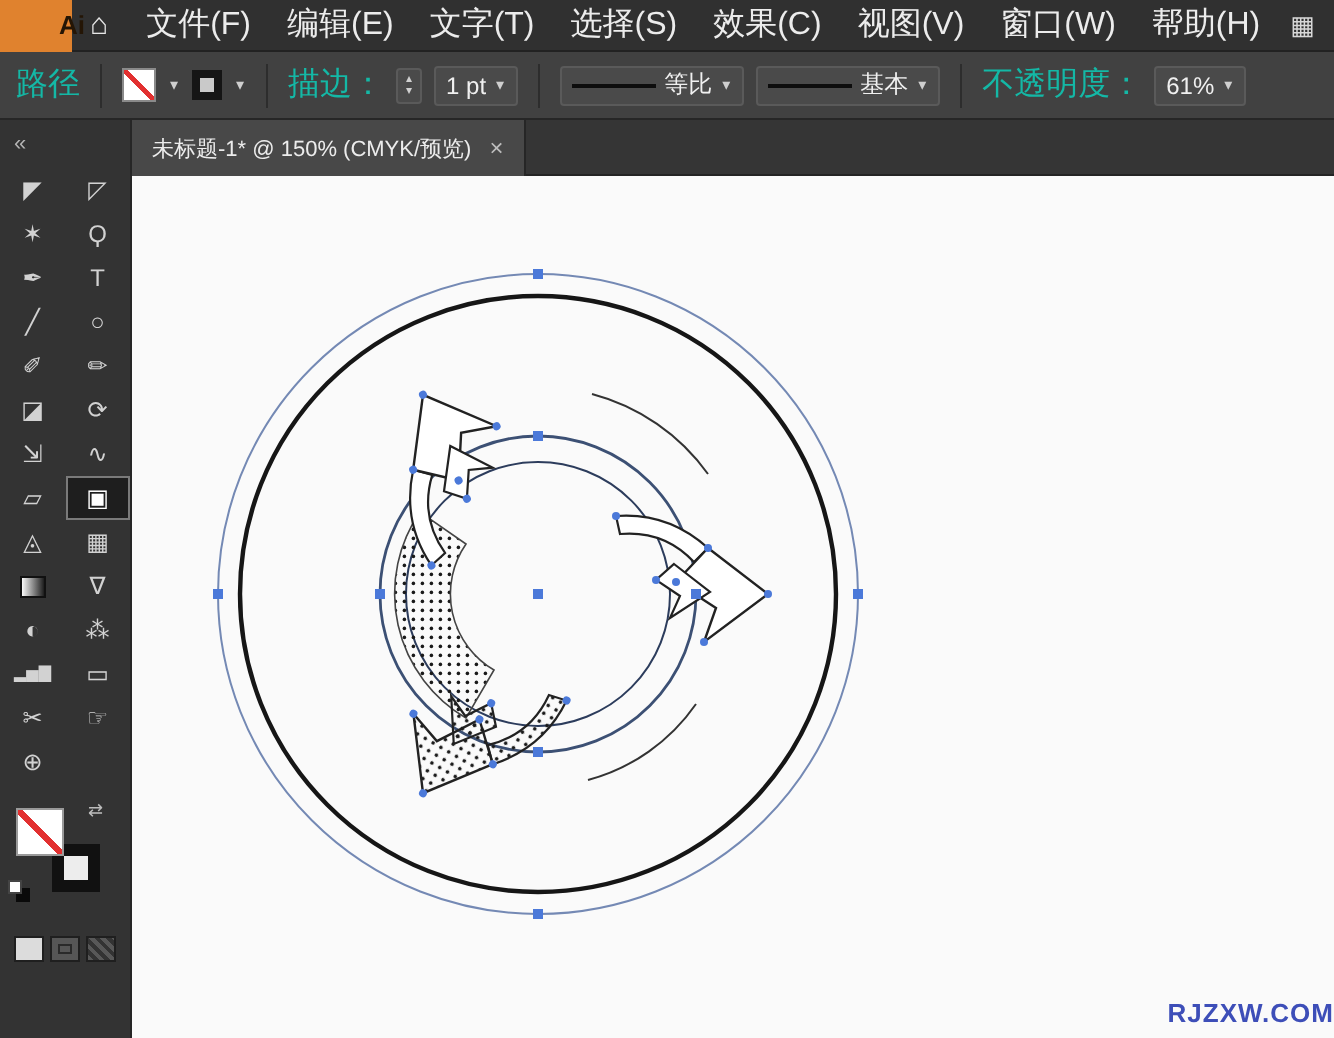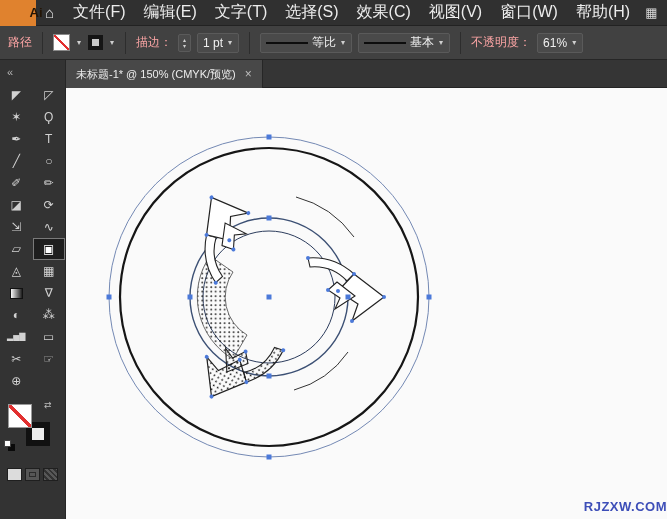--- a/index.html
+++ b/index.html
@@ -10,21 +10,21 @@
   
   .menubar { height:26px; background:#303030; display:flex; align-items:center; flex:0 0 26px; border-bottom:1px solid #222; }
   .logo { width:26px; height:26px; background:#e0822e; color:#241505; font-weight:bold; font-size:13px; display:flex; align-items:center; justify-content:center;padding-left:36px; }
   .home { color:#e8e8e8; font-size:15px; padding:0 10px 0 9px; }
   .menu-item { color:#ececec; font-size:16px; padding:0 9px; height:26px; display:flex; align-items:center; white-space:nowrap; }
   .mb-spacer { flex:1; }
   .ws-icon { color:#d8d8d8; font-size:13px; padding:0 16px 0 6px; }
 
   
   .controlbar { height:34px; flex:0 0 34px; background:#414141; border-bottom:1px solid #262626; display:flex; align-items:center; padding:0 8px; gap:6px; }
-  .cb-label { color:#fca5a5; font-size:12px; white-space:nowrap; }
+  .cb-label { color:#14b8a6; font-size:16px; white-space:nowrap; }
   .vsep { width:1px; height:22px; background:#2d2d2d; margin:0 4px; }
   .swatch-none { width:17px; height:17px; border:1px solid #8a8a8a;
     background:linear-gradient(to top right,#fff 44%,#e23030 44%,#e23030 56%,#fff 56%); }
   .swatch-stroke { width:15px; height:15px; border:4px solid #151515; background:#c9c9c9; }
   .dd { color:#cfcfcf; font-size:8px; padding:0 1px; }
   .stepper { display:inline-flex; flex-direction:column; align-items:center; justify-content:center;
     width:13px; height:18px; background:#4a4a4a; border:1px solid #5a5a5a; border-radius:2px; }
   .stepper span { font-size:6px; line-height:6px; color:#d0d0d0; }
   .field { display:inline-flex; align-items:center; gap:4px; height:20px; padding:0 5px;
     background:#4a4a4a; border:1px solid #5a5a5a; border-radius:2px; color:#f0f0f0; font-size:12px; white-space:nowrap; }

